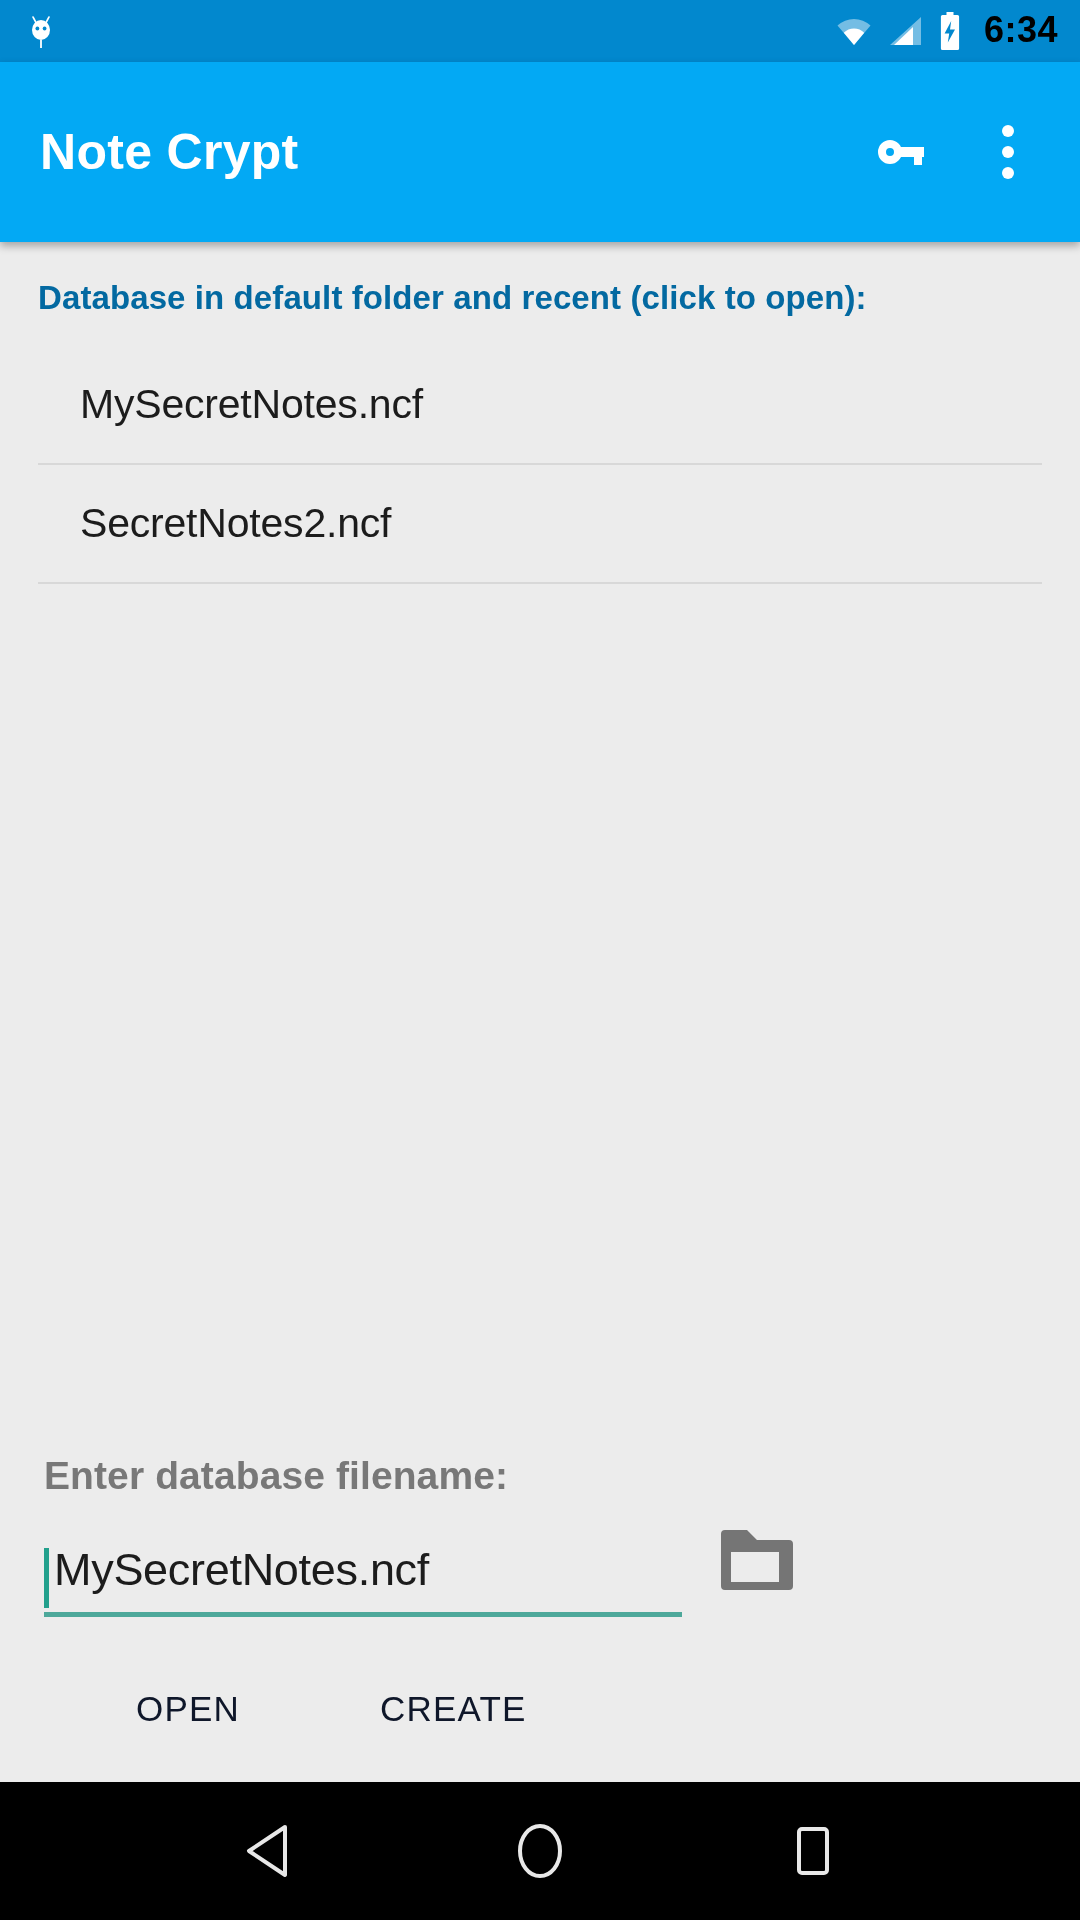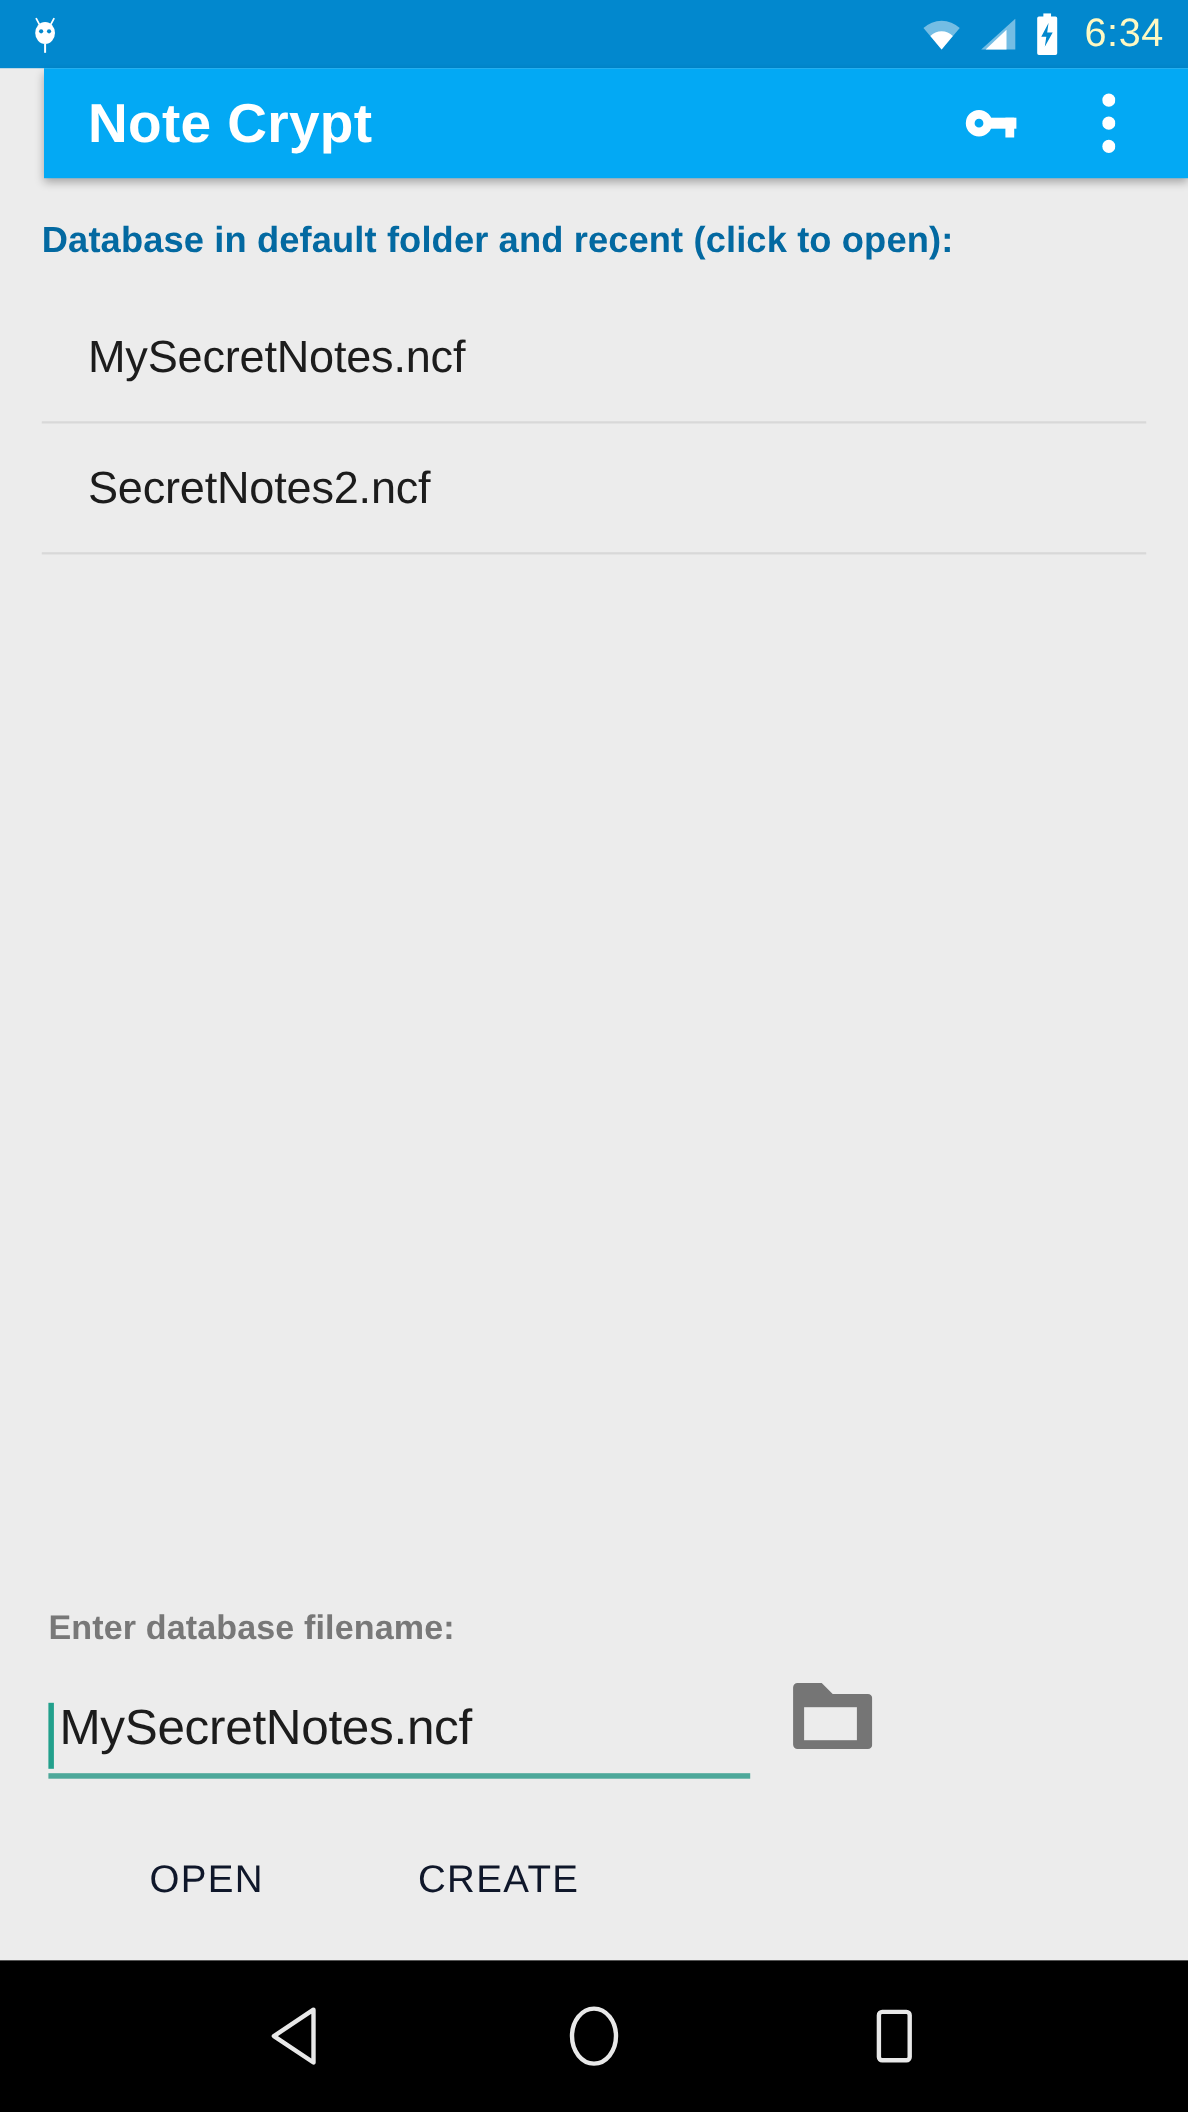--- a/index.html
+++ b/index.html
@@ -31,45 +31,44 @@
     flex: 0 0 auto;
   }
   .status-left { display: flex; align-items: center; gap: 12px; }
   .status-right {
     margin-left: auto;
     display: flex;
     align-items: center;
     gap: 16px;
   }
   .status-clock {
-    color: #fef9c3;
+    color: #000000;
     font-size: 36px;
-    font-weight: 400;
+    font-weight: 700;
     letter-spacing: 0.5px;
     margin-left: 6px;
     line-height: 1;
     padding-bottom: 2px;
   }
   .droid-icon { width: 34px; height: 40px; display: block; }
   .wifi-icon { width: 36px; height: 30px; display: block; }
   .signal-icon { width: 34px; height: 30px; display: block; }
   .battery-icon { width: 24px; height: 38px; display: block; }
 
   
   .app-bar {
-    height: 100px;
+    height: 180px;
     background: #03A9F4;
     display: flex;
     align-items: center;
     padding: 0 30px 0 40px;
     flex: 0 0 auto;
     position: relative;
     z-index: 5;
     box-shadow: 0 4px 8px rgba(0,0,0,0.30);
-    margin-left: 40px;
   }
   .app-title {
     color: #ffffff;
     font-size: 50px;
     font-weight: bold;
     letter-spacing: 0.3px;
     line-height: 1;
   }
   .app-bar-actions {
     margin-left: auto;
@@ -131,21 +130,21 @@
     line-height: 1;
   }
 
   
   .input-area {
     margin-top: auto;
     padding-bottom: 38px;
   }
   .field-label {
     color: #787878;
-    font-size: 31px;
+    font-size: 39px;
     font-weight: bold;
     letter-spacing: 0.1px;
     line-height: 1;
     padding-left: 6px;
   }
   .field-row {
     display: flex;
     align-items: flex-end;
     margin-top: 22px;
     gap: 30px;

